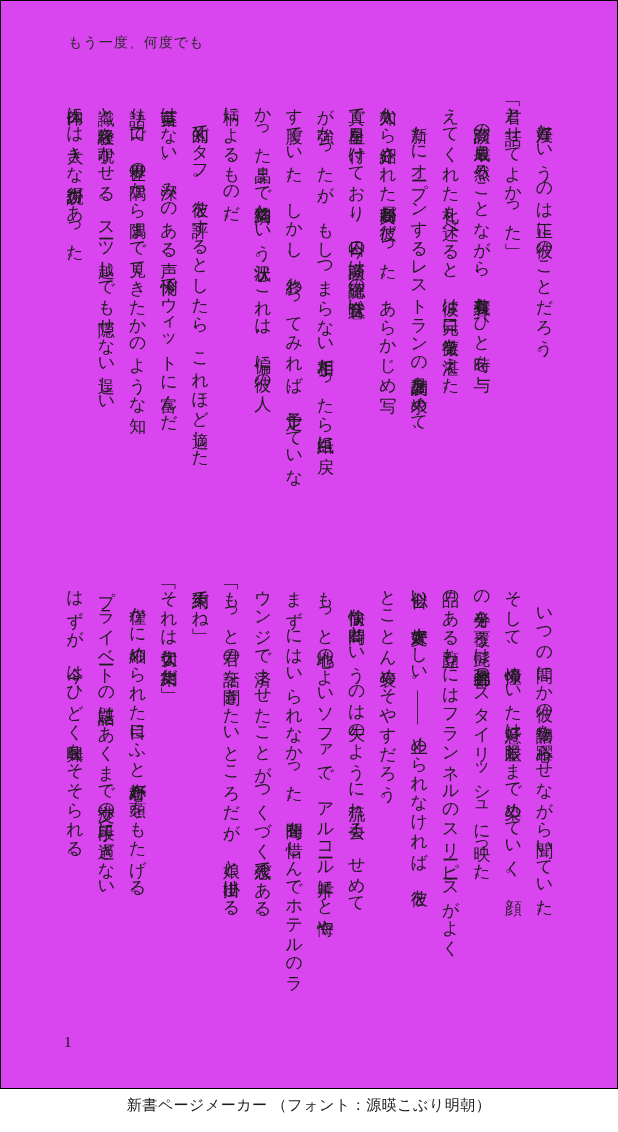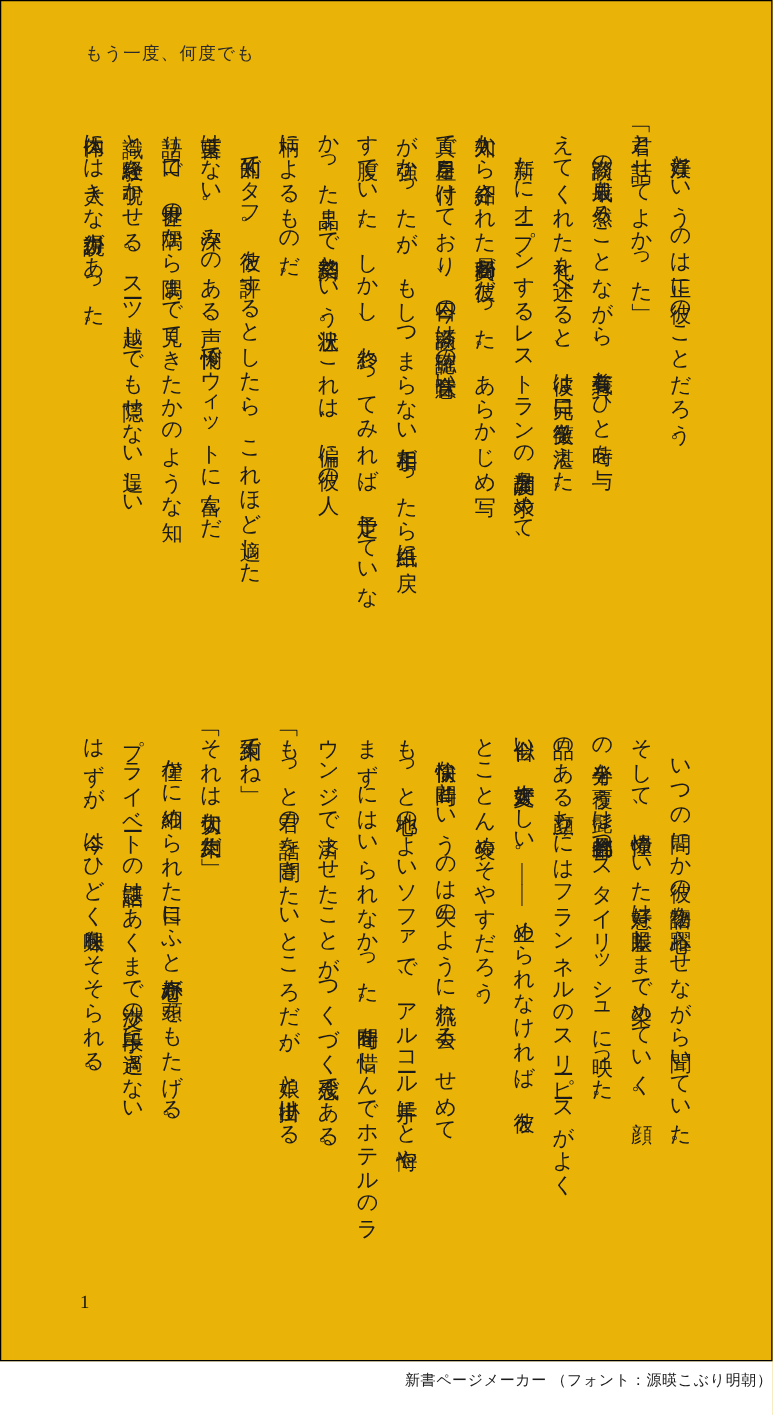--- a/index.html
+++ b/index.html
@@ -15,21 +15,21 @@
     overflow: hidden;
   }
   .page {
     position: absolute;
     left: 0;
     top: 0;
     width: 618px;
     height: 1089px;
     box-sizing: border-box;
     border: 1.5px solid #000000;
-    background: #eab308;
+    background: #d946ef;
   }
   .running-title {
     position: absolute;
     left: 67px;
     top: 33px;
     font-size: 14px;
     color: #2b2b2b;
     letter-spacing: 1px;
     white-space: nowrap;
   }
@@ -54,22 +54,22 @@
     left: 63px;
     top: 1033px;
     font-size: 15px;
     color: #111111;
   }
   .footer-caption {
     position: absolute;
     left: 0;
     top: 1096px;
     width: 618px;
-    text-align: right;
-    font-size: 12px;
+    text-align: center;
+    font-size: 15px;
     letter-spacing: 0.5px;
     color: #1b1b1b;
     white-space: nowrap;
   }
 </style>
 </head>
 <body>
 
 <div class="page">
   <div class="running-title">もう一度、何度でも</div>

